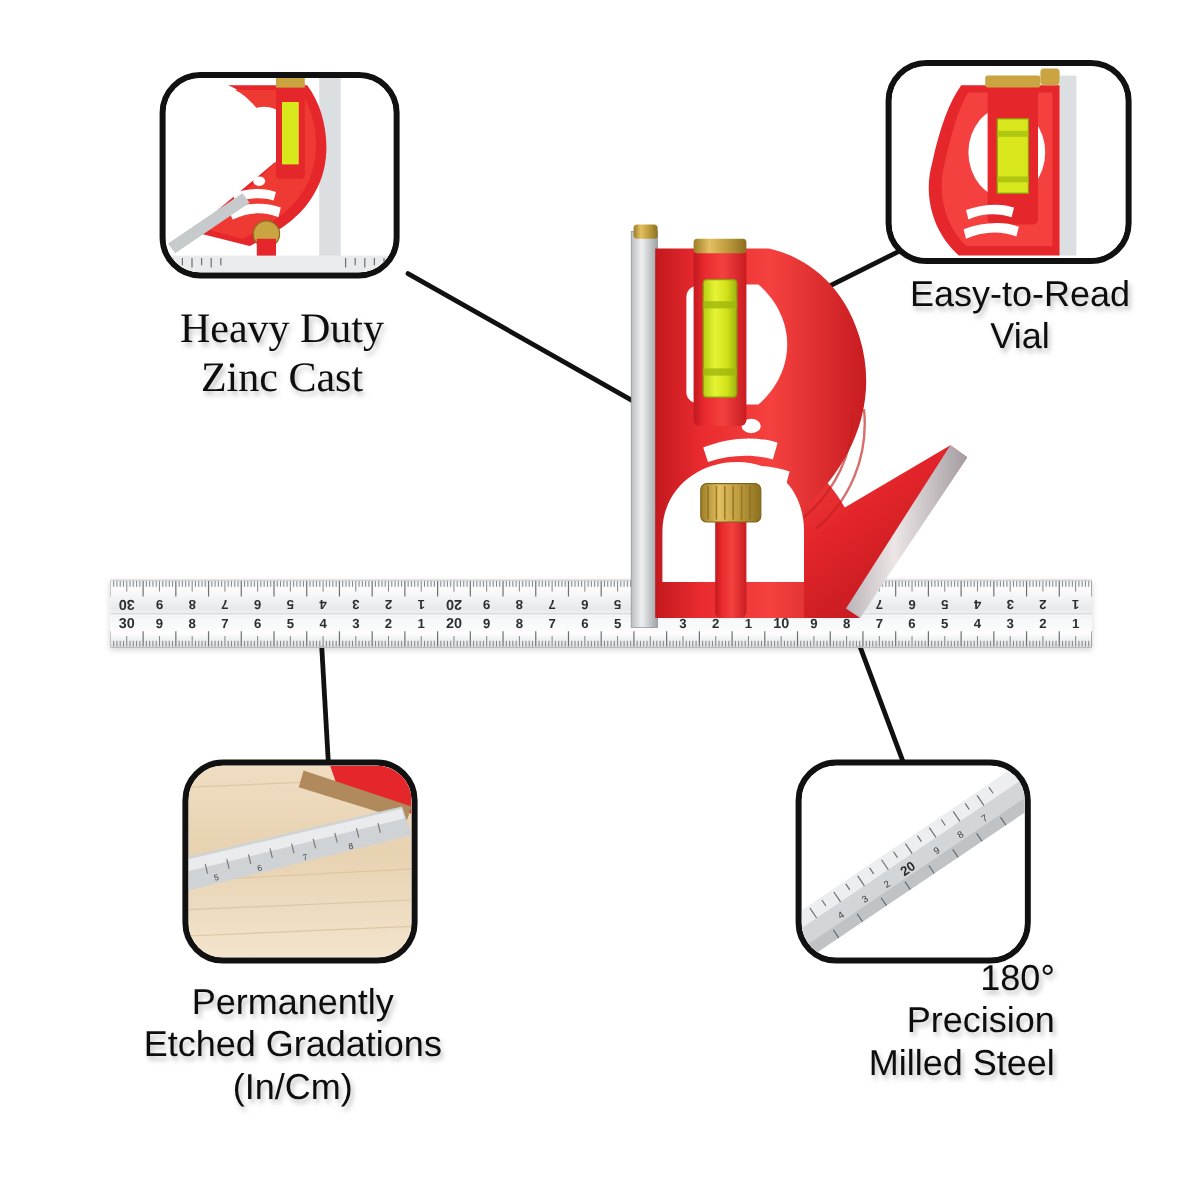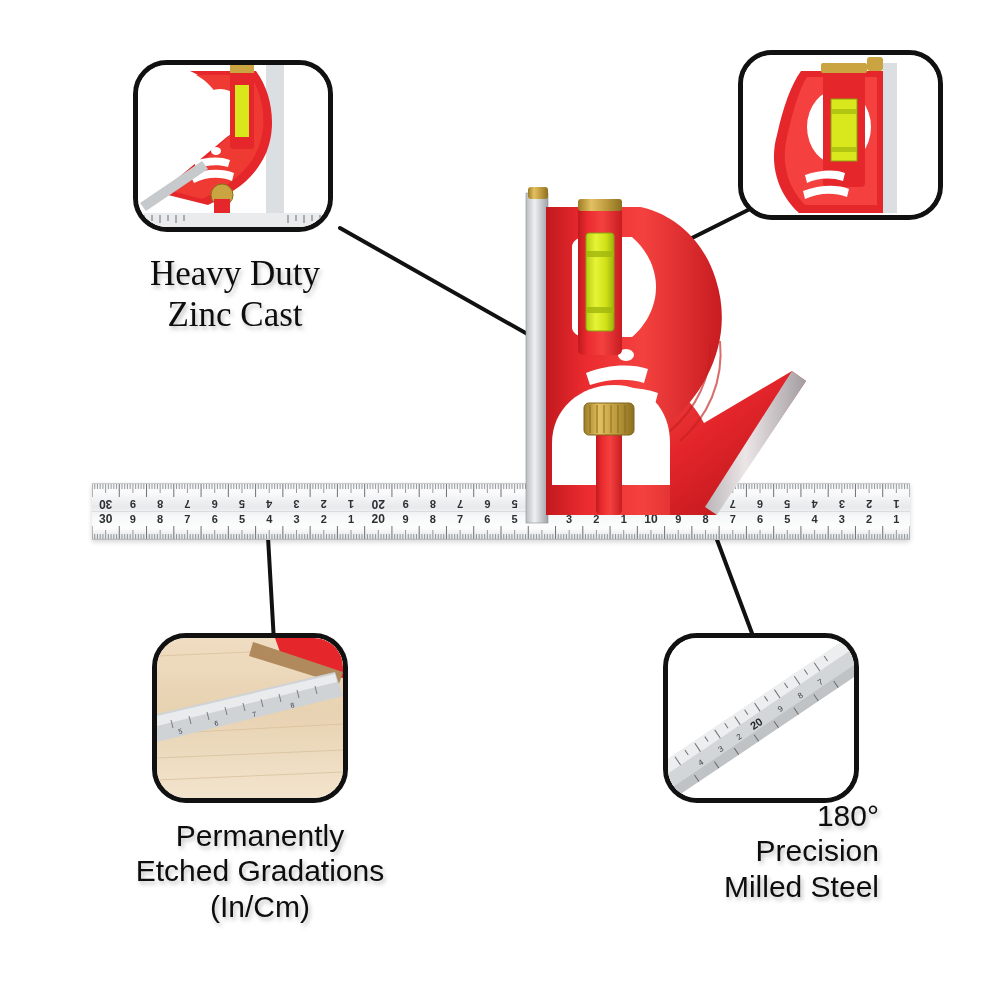--- a/index.html
+++ b/index.html
@@ -938,20 +938,22 @@
         <rect x="78" y="8" width="46" height="10" rx="2" fill="#c9a440"></rect>
         <rect x="124" y="2" width="16" height="14" rx="3" fill="#c9a440"></rect>
 
         <g fill="#ffffff">
           <path d="M62,120 C76,115 92,114 102,118 L100,126 C88,122 74,123 64,128 Z"></path>
           <path d="M60,136 C76,130 94,129 106,134 L104,142 C90,137 76,138 62,144 Z"></path>
         </g>
       </svg>
     </div>
   </div>
+  <div class="label sans" style="left:716px; top:228px; width:268px;">Easy-to-Read
+Vial</div>
 
   <div class="inset" style="left:152px; top:633px; width:196px; height:170px;">
     <div class="inset-inner">
       <svg class="wood-photo" width="186" height="160" viewBox="0 0 186 160" preserveAspectRatio="none" xmlns="http://www.w3.org/2000/svg">
         <defs>
           <linearGradient id="woodG" x1="0" y1="0" x2="0" y2="1">
             <stop offset="0%" stop-color="#f0ddc2"></stop>
             <stop offset="45%" stop-color="#e7d2b1"></stop>
             <stop offset="100%" stop-color="#f3e4cd"></stop>
           </linearGradient>
@@ -984,21 +986,21 @@
           <g fill="#3a3d40" font-family="Liberation Sans, sans-serif" font-size="7">
             <text x="22" y="96" transform="rotate(-13 22 96)">5</text>
             <text x="58" y="88" transform="rotate(-13 58 88)">6</text>
             <text x="96" y="79" transform="rotate(-13 96 79)">7</text>
             <text x="134" y="70" transform="rotate(-13 134 70)">8</text>
           </g>
         </g>
       </svg>
     </div>
   </div>
-  <div class="label sans" style="left:110px; top:818px; width:300px;text-align:center;">Permanently
+  <div class="label sans" style="left:94px; top:818px; width:300px;text-align:center;">Permanently
 Etched Gradations
 (In/Cm)</div>
 
   <div class="inset" style="left:663px; top:633px; width:196px; height:170px;">
     <div class="inset-inner">
       <svg class="steel-photo" width="186" height="160" viewBox="0 0 186 160" preserveAspectRatio="none" xmlns="http://www.w3.org/2000/svg">
         <rect x="0" y="0" width="186" height="160" fill="#ffffff"></rect>
         <g transform="rotate(-34 93 80)">
           <rect x="-20" y="62" width="226" height="36" fill="#d3d6d9"></rect>
           <rect x="-20" y="62" width="226" height="12" fill="#eceeef"></rect>

